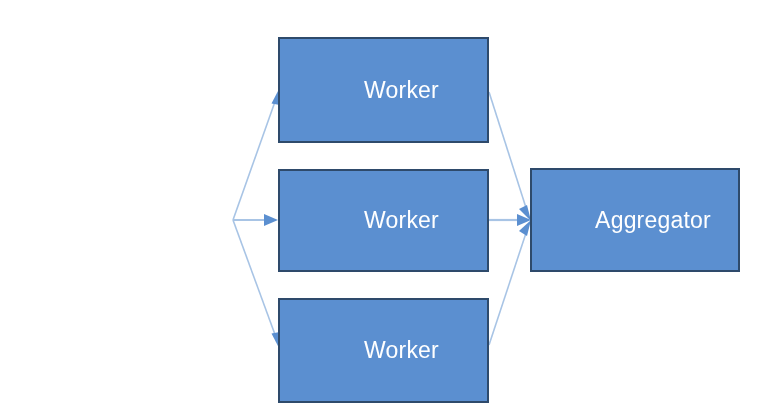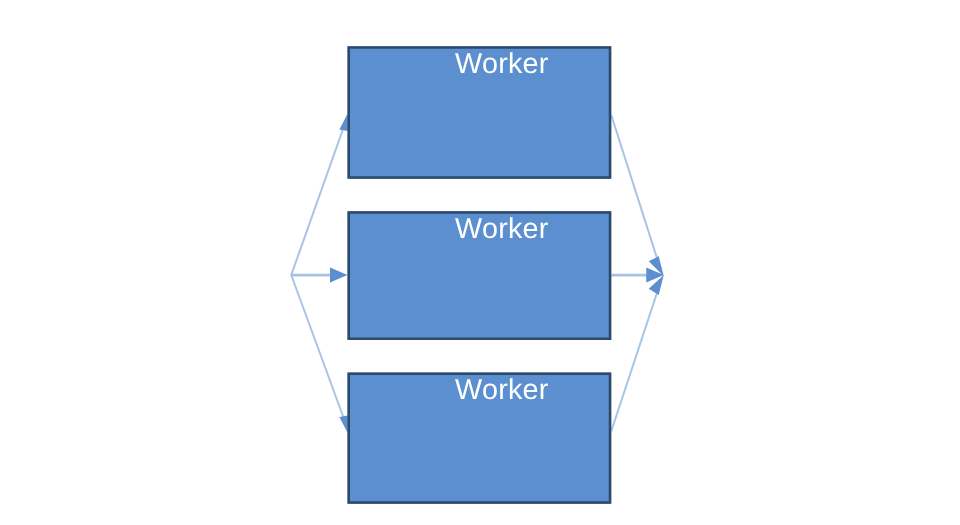--- a/index.html
+++ b/index.html
@@ -22,20 +22,21 @@
     width: 768px;
     height: 420px;
     pointer-events: none;
   }
   .node {
     position: absolute;
     box-sizing: border-box;
     background: #5b8fd0;
     border: 2px solid #2e4a6b;
     display: flex;
+    align-items: center;
     justify-content: center;
     z-index: 2;
     padding-left: 36px;
   }
   .node-label {
     color: #ffffff;
     font-size: 23px;
     font-weight: 400;
     line-height: 1;
     letter-spacing: 0.2px;
@@ -92,14 +93,17 @@
   </div>
 
   <div class="node" id="node-worker-2">
     <span class="node-label">Worker</span>
   </div>
 
   <div class="node" id="node-worker-3">
     <span class="node-label">Worker</span>
   </div>
 
+  <div class="node" id="node-aggregator">
+    <span class="node-label">Aggregator</span>
+  </div>
 
 </div>
 
 </body></html>

